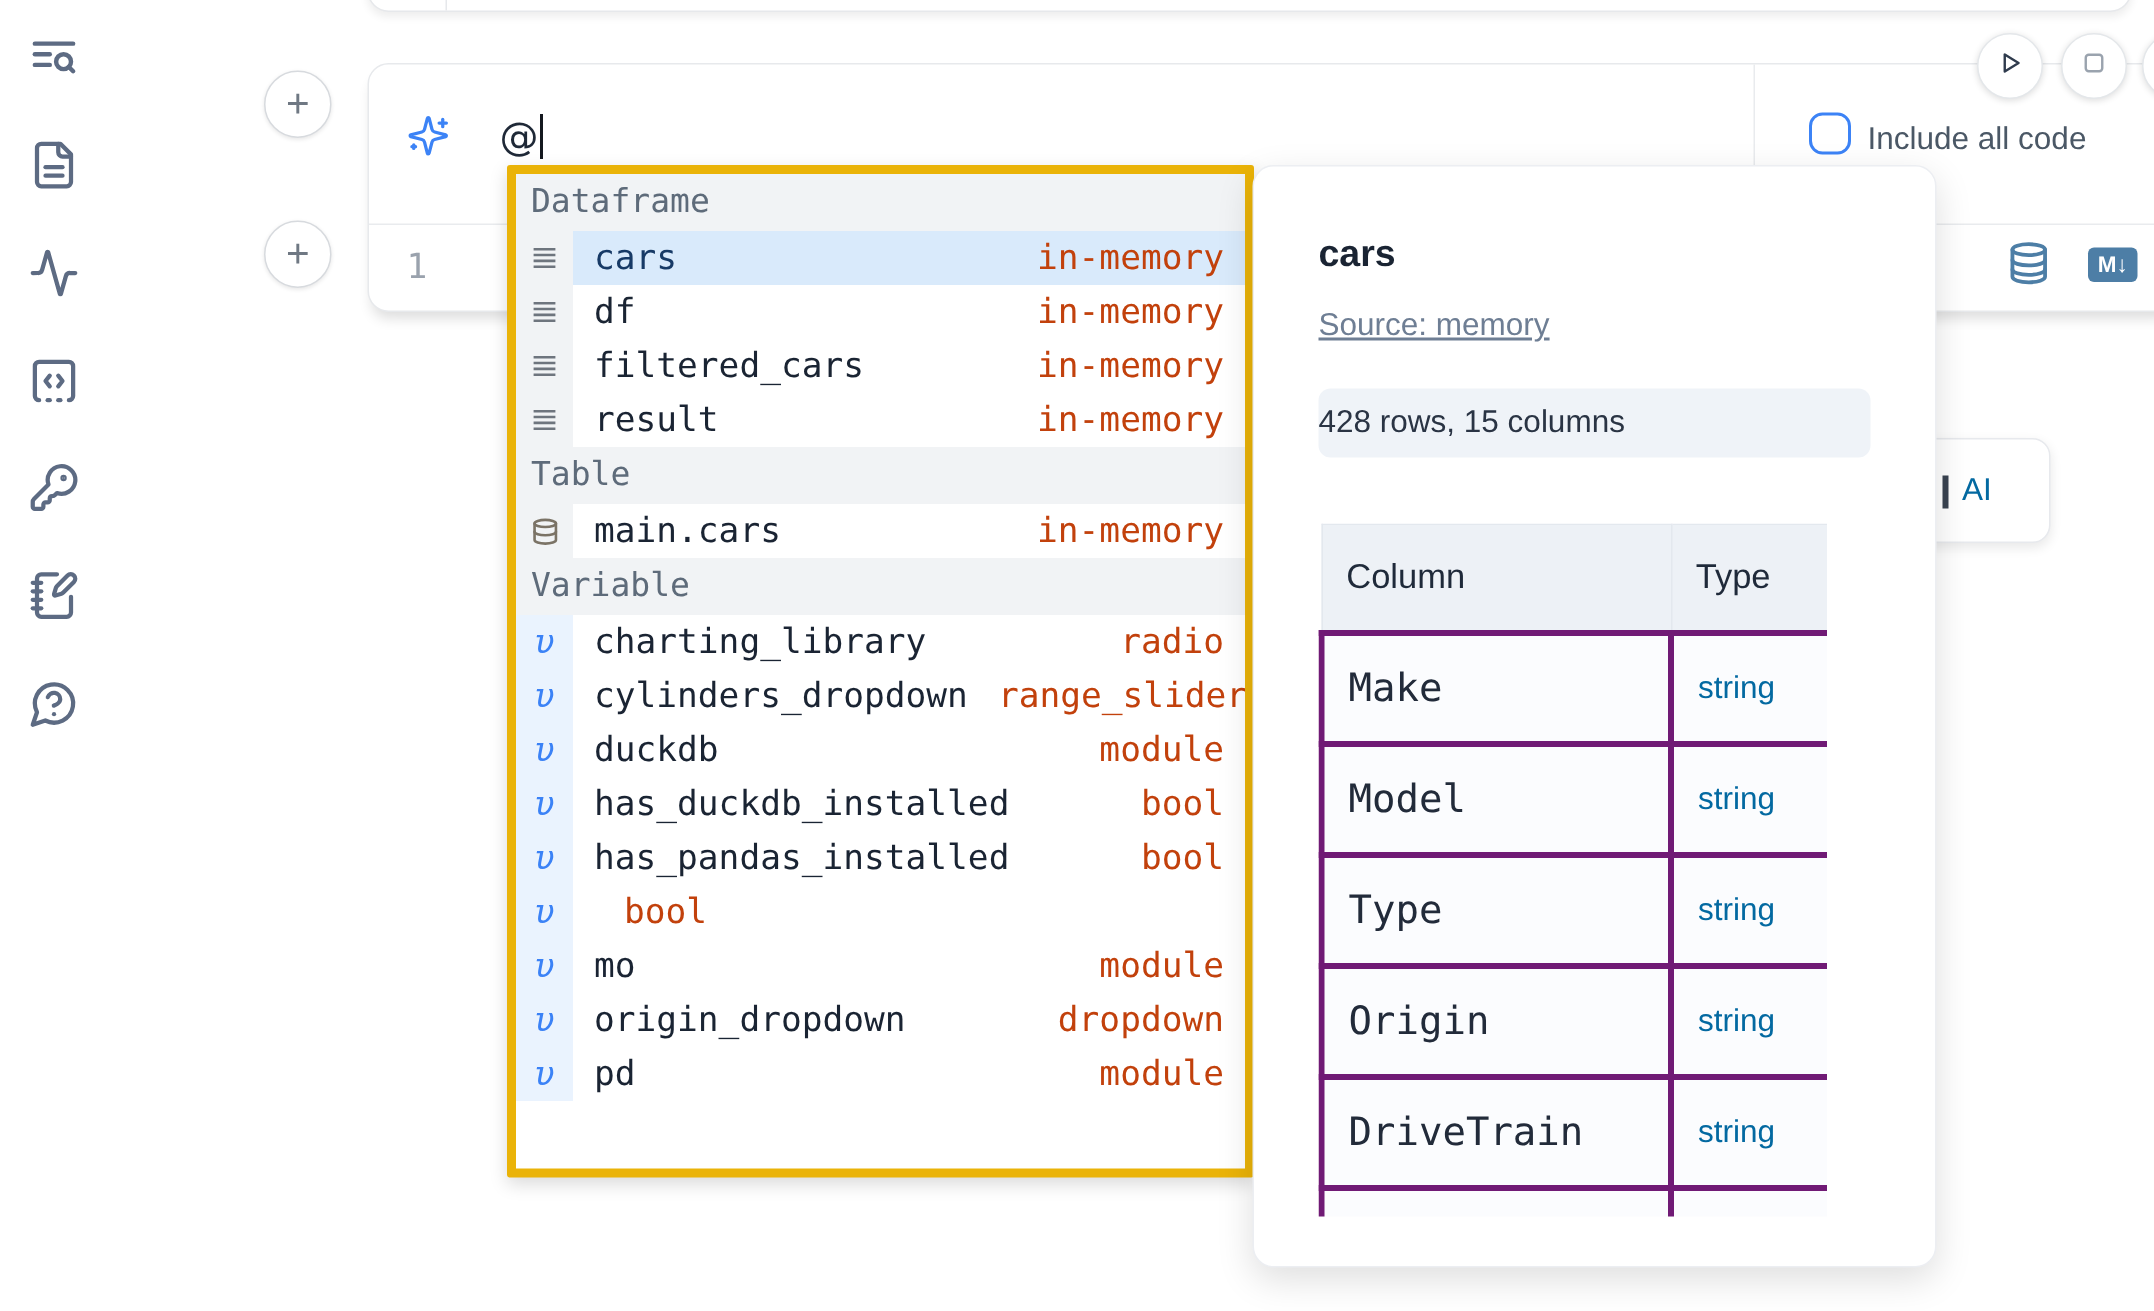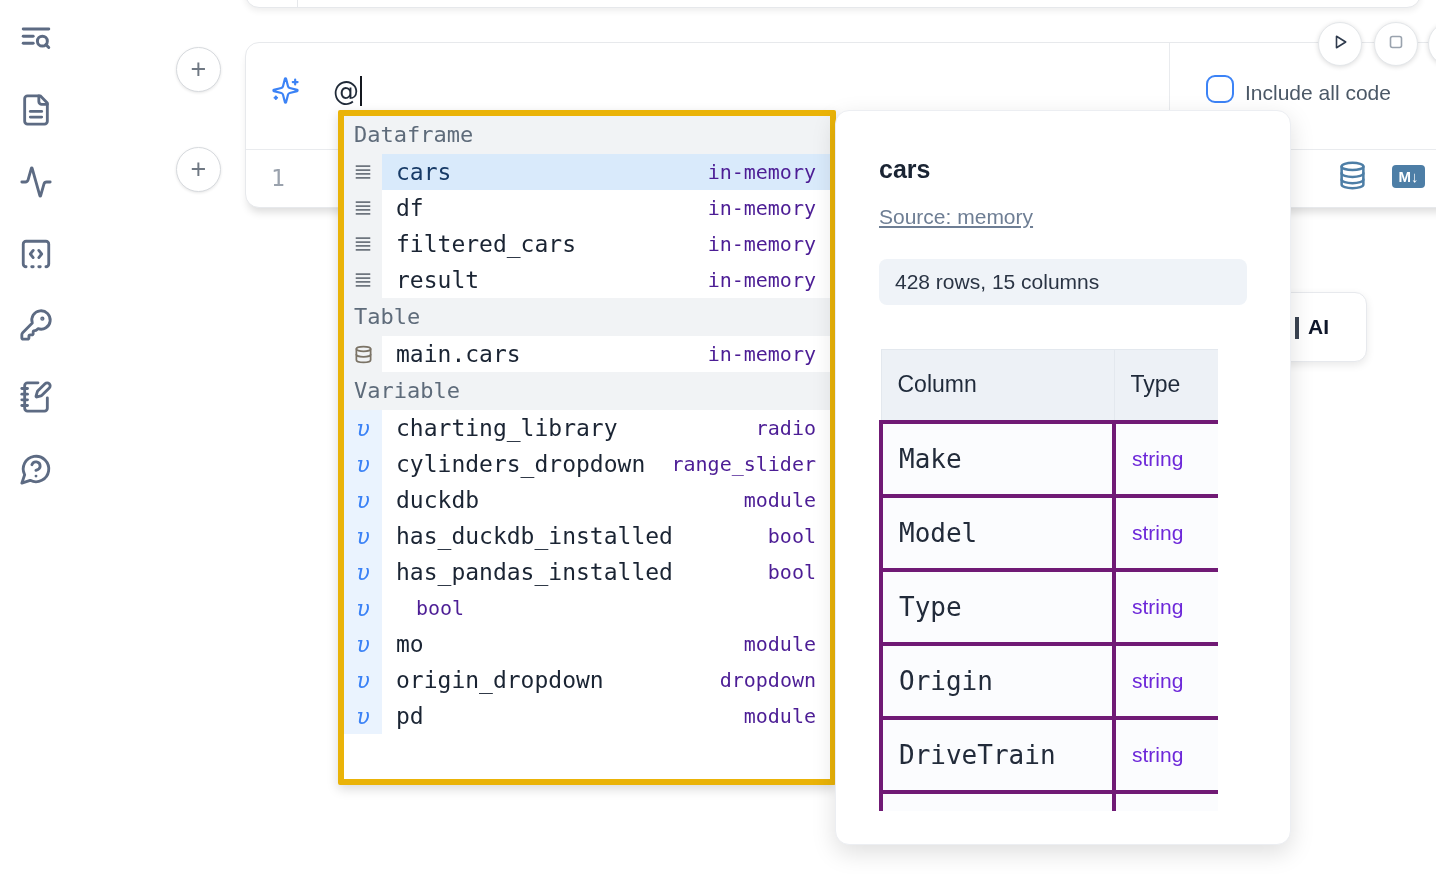--- a/index.html
+++ b/index.html
@@ -60,46 +60,46 @@
   .dd-header { height:38px; background:#f1f3f5; color:#5e6b7a; font-size:22px;
     line-height:38px; padding-left:10px; }
   .dd-row { height:36px; display:flex; cursor:pointer; }
   .dd-gutter { width:38px; flex:none; background:#f1f3f5; display:flex; align-items:center; justify-content:center; }
   .dd-gutter.blue { background:#eaf3fe; }
   .dd-main { flex:1; display:flex; align-items:center; justify-content:space-between;
     padding:0 14px; background:#fff; overflow:hidden; white-space:nowrap; }
   .dd-row.selected .dd-main { background:#d9eafb; }
   .dd-name { color:#1a2433; font-size:23px; }
   .dd-row.selected .dd-name { color:#173a66; }
-  .dd-detail { color:#4c1d95; font-size:20px; margin-left:20px; }
+  .dd-detail { color:#c2410c; font-size:23px; margin-left:20px; }
   .var-glyph { color:#3b82f6; font-style:italic; font-size:22px; }
   .dd-gutter svg { display:block; }
 
   
   .ai-button { left:1230px; top:292px; width:137px; height:70px; background:#fff; border:1px solid #e7e9ed;
     border-radius:12px; box-shadow:0 3px 8px rgba(0,0,0,.09); z-index:5; cursor:pointer; }
   .ai-button .stem { position:absolute; left:64px; top:24px; width:4px; height:22px; background:#3a4351; }
-  .ai-button .ai-label { position:absolute; left:77px; top:22px; font-size:21px; font-weight:bold; color:#0f172a; }
+  .ai-button .ai-label { position:absolute; left:77px; top:22px; font-size:21px; font-weight:normal; color:#0369a1; }
 
   
   .panel { left:835px; top:110px; width:456px; height:735px; background:#fff; border:1px solid #eceef2;
     border-radius:14px; box-shadow:0 8px 24px rgba(0,0,0,.13); z-index:20; overflow:hidden; }
   .panel-title { position:absolute; left:43px; top:44px; font-size:25px; font-weight:700; color:#1a2433; }
   .panel-source { position:absolute; left:43px; top:94px; font-size:21px; color:#6e7e94;text-decoration:underline; }
   .summary-box { position:absolute; left:43px; top:148px; width:368px; height:46px; background:#eff3f8;
-    border-radius:8px; font-size:21px; color:#2a3444; line-height:46px; padding-left:16px; }
+    border-radius:8px; font-size:21px; color:#2a3444; line-height:46px; }
   .tbl-wrap { position:absolute; left:43px; top:238px; width:339px; height:462px; overflow:hidden; }
   table.schema { border-collapse:collapse; table-layout:fixed; width:368px; }
   table.schema col.c1 { width:233px; }
   table.schema col.c2 { width:135px; }
   table.schema th { height:72px; background:#edf1f6; border:1px solid #e3e8ee; text-align:left;
     padding-left:16px; font-size:23px; font-weight:400; color:#1f2a3a; }
   table.schema td { height:74px; background:#fbfcfe; border:4px solid #701a75; padding-left:16px; }
   td.col-name { font-family:"DejaVu Sans Mono", monospace; font-size:26px; color:#222b3a; }
-  td.col-type { font-size:21px; color:#6d28d9; }
+  td.col-type { font-size:21px; color:#0369a1; }
 </style>
 </head>
 <body>
 
 <div class="abs prev-cell">
   <div class="gutter-div"></div>
 </div>
 
 <div class="abs sidebar" id="sidebar">
     <div class="side-icon" style="top: 22px;"><svg viewBox="0 0 24 24" fill="none" stroke="currentColor" stroke-width="2.1" stroke-linecap="round" stroke-linejoin="round">

